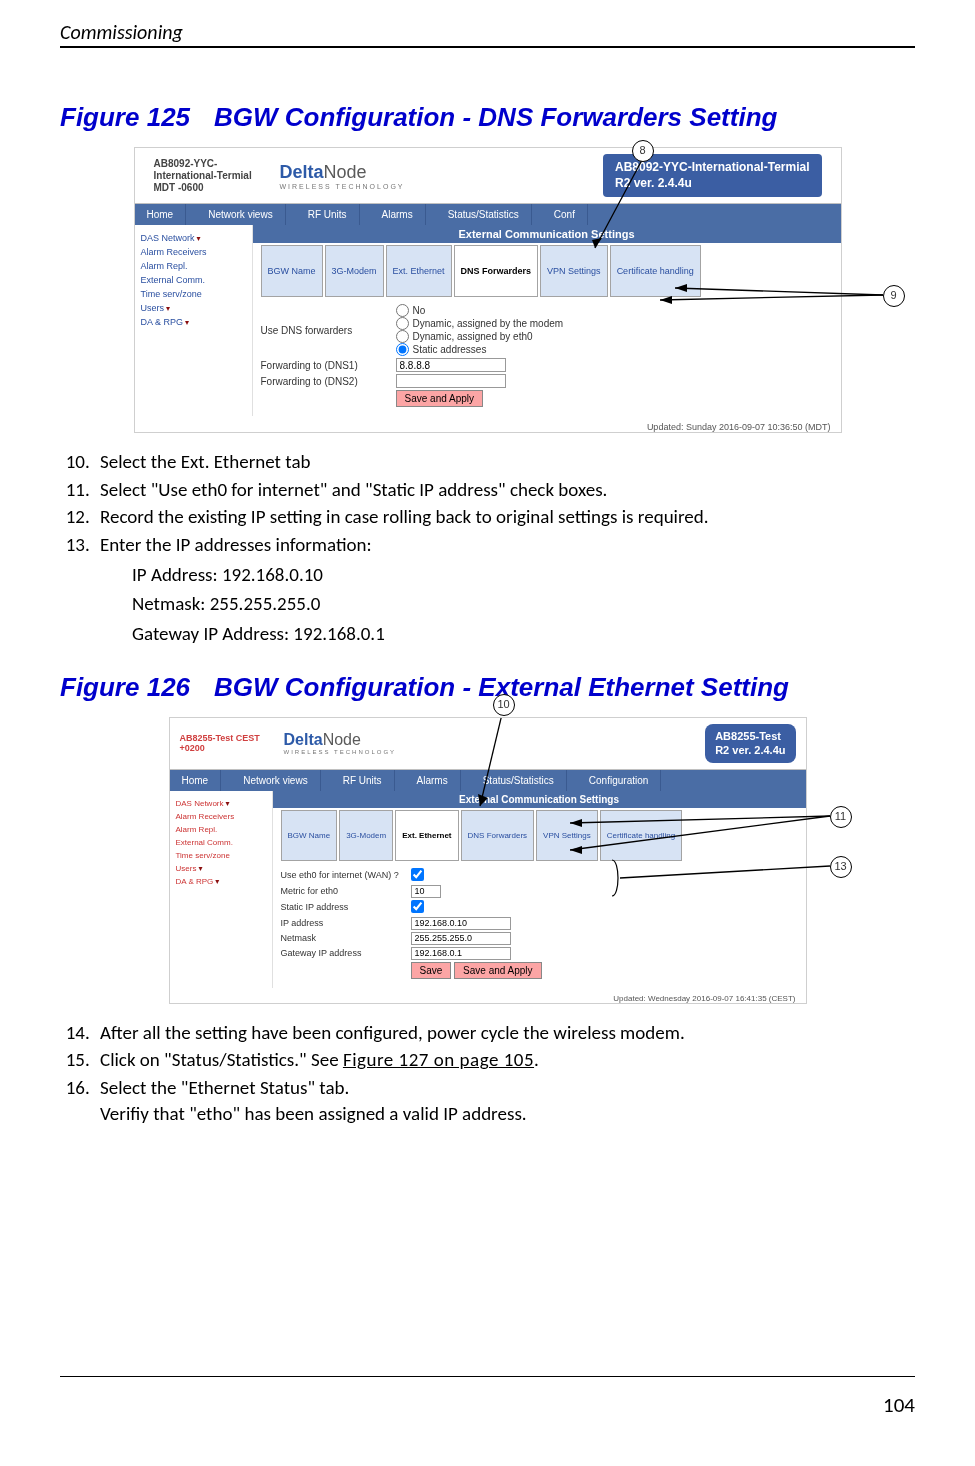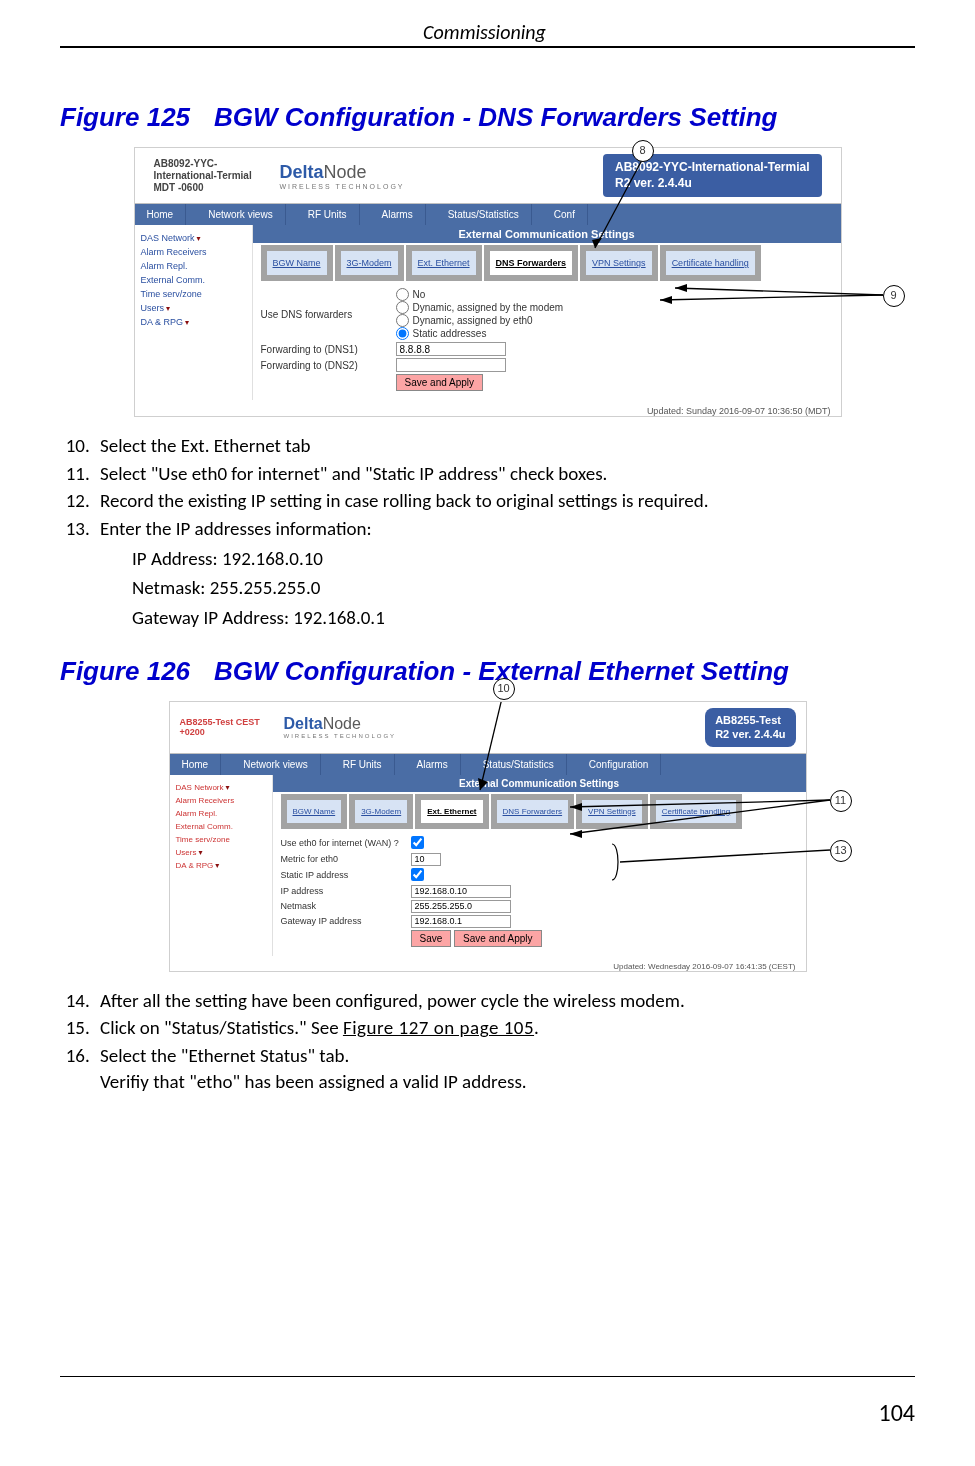--- a/index.html
+++ b/index.html
@@ -14,21 +14,21 @@
     background: #fff;
   }
   .page {
     position: relative;
     width: 975px;
     height: 1466px;
     padding: 20px 60px 40px 60px;
     box-sizing: border-box;
   }
   .running-head {
-    text-align: center;
+    text-align: left;
     font-style: italic;
     font-size: 20px;
     color: #000;
     padding-right: 6px;
   }
   .hr-top {
     border: none;
     border-top: 2px solid #000;
     margin: 2px 0 0 0;
   }
@@ -128,24 +128,23 @@
   }
   .tabrow {
     display: flex;
     gap: 2px;
     margin-bottom: 6px;
     font-size: 9px;
   }
   .tabrow span {
     background: #d7e3f4;
     color: #2a4fa0;
-    padding: 7px 6px;
-    border: 6px solid #a3a3a3;
+    padding: 20px 6px;
+    border: 1px solid #a3a3a3;
     cursor: pointer;
-    text-decoration: underline;
   }
   .tabrow span.active {
     background: #fff;
     color: #000;
     font-weight: bold;
   }
   .formrow {
     display: flex;
     align-items: center;
     padding: 1px 0;
@@ -224,22 +223,22 @@
     padding-left: 34px;
     font-size: 19px;
     line-height: 1.35;
   }
   ol.steps > li { margin: 0 0 2px 0; padding-left: 6px; }
   .sub-indent { margin-left: 72px; font-size: 19px; line-height:1.55; }
   .xref { text-decoration: underline; color:#000; cursor:pointer; letter-spacing: .5px; }
   .pagenum {
     position: absolute;
     right: 60px;
-    bottom: 39px;
-    font-size: 24px;
+    bottom: 48px;
+    font-size: 21px;
   }
   .hr-bottom {
     position: absolute;
     left: 60px; right: 60px; bottom: 80px;
     border: none;
     border-top: 1.5px solid #000;
   }
 </style>
 </head>
 <body>

